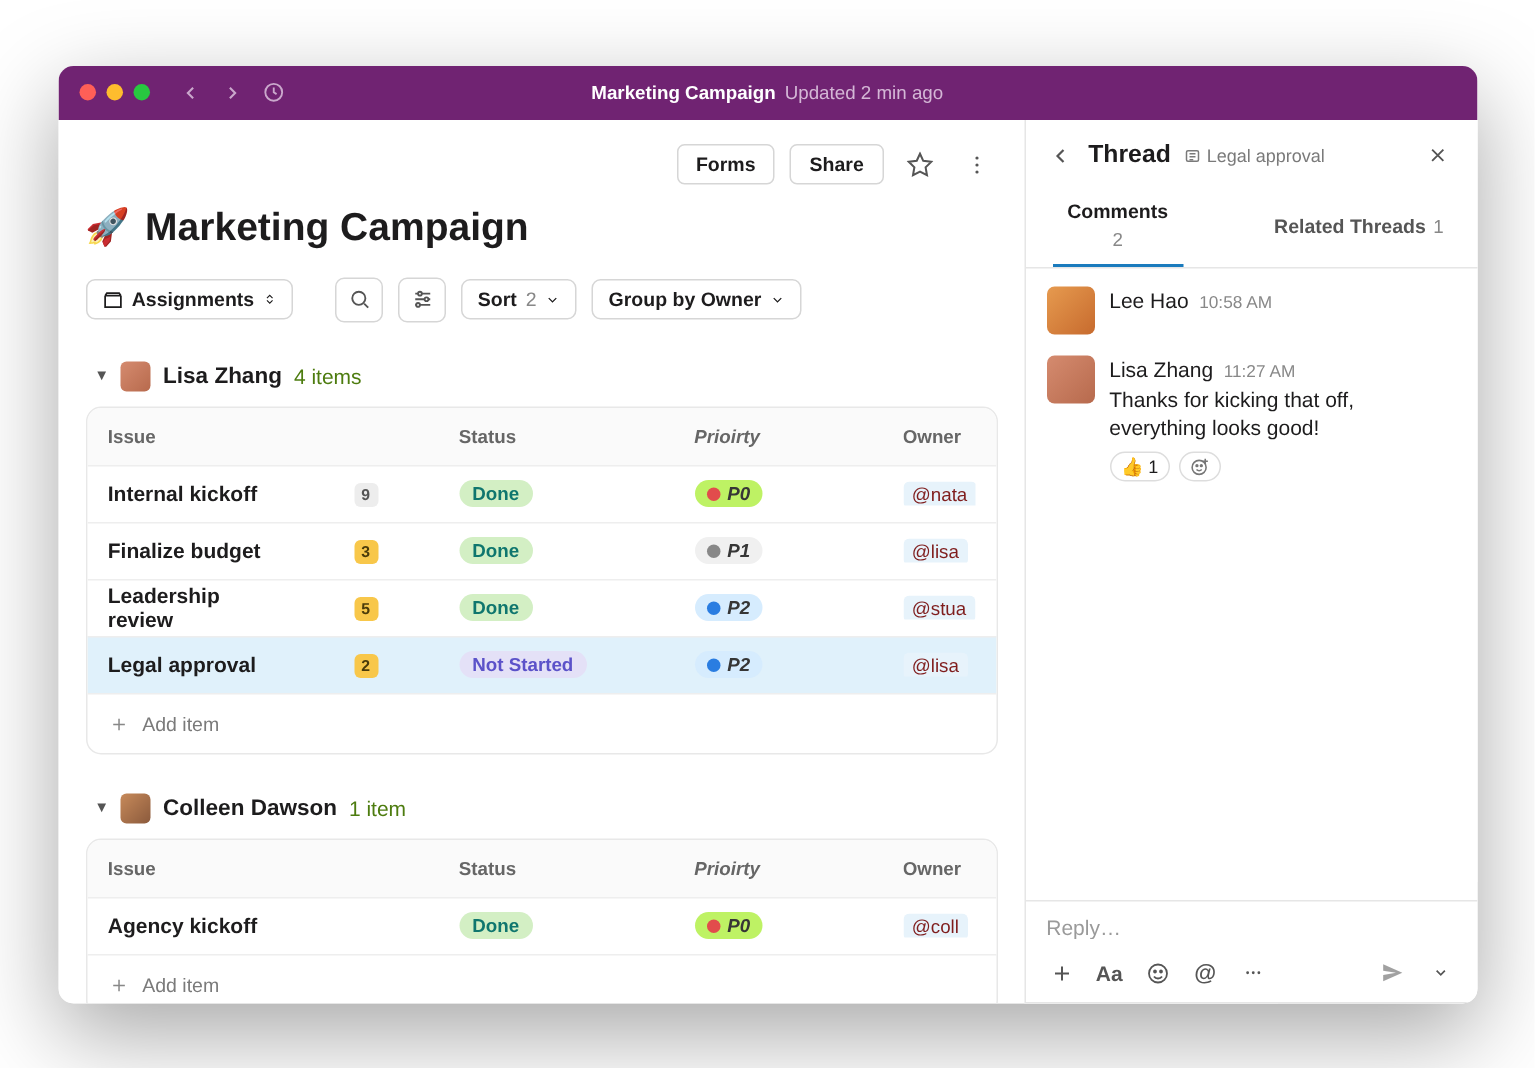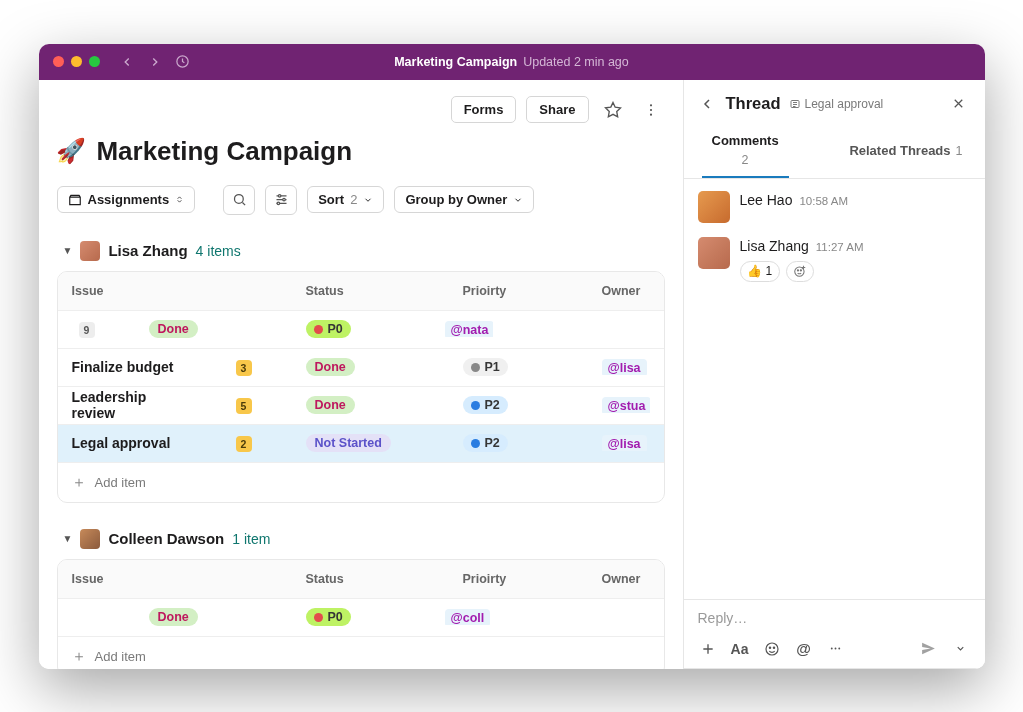--- a/index.html
+++ b/index.html
@@ -26,42 +26,42 @@
 .filter-btn { border: 1px solid #d6d6d6; border-radius: 6px; padding: 5px 10px; font-size: 13px; font-weight: 600; display: flex; align-items: center; gap: 6px; cursor: pointer; background: #fff; color:#1d1c1d;}
 .filter-icon-btn { border: 1px solid #d6d6d6; border-radius: 6px; width: 32px; height: 30px; display: flex; align-items: center; justify-content: center; cursor: pointer; background: #fff; color:#555;}
 .group { margin-bottom: 22px; }
 .group-header { display: flex; align-items: center; gap: 8px; padding: 4px 0 10px 6px; }
 .caret { font-size: 10px; color: #555; cursor: pointer; }
 .avatar { width: 20px; height: 20px; border-radius: 4px; background: #ccc; overflow: hidden; display: inline-flex; align-items: center; justify-content: center; font-size: 11px; font-weight: 700; color: #fff; }
 .avatar.lisa { background: linear-gradient(135deg,#d58b6f,#b76a4d); }
 .avatar.colleen { background: linear-gradient(135deg,#c78a5a,#8b5a3c); }
 .avatar-msg { width: 32px; height: 32px; border-radius: 5px; }
 .group-name { font-weight: 800; font-size: 15px; color: #1d1c1d; }
-.group-meta { font-size: 14px; color: #0f766e; font-weight: 400; }
+.group-meta { font-size: 14px; color: #4d7c0f; font-weight: 400; }
 .table-wrap { border: 1px solid #e8e8e8; border-radius: 10px; overflow: hidden; }
 .row { display: flex; align-items: center; padding: 0 14px; border-top: 1px solid #eee; min-height: 38px; gap: 47px; }
 .row.head { background: #fafafa; font-size: 12.5px; font-weight: 700; color: #666; border-top: none; height: 36px; }
 .row.data { font-size: 14px; color: #1d1c1d; background:#fff;}
 .row.data.selected { background: #e0f1fb; }
 .col-issue { flex: 1; font-weight: 700; }
 .col-count { width: 30px; text-align: center; }
 .col-status { width: 110px; }
-.col-priority { width: 92px; }
+.col-priority { width: 92px; font-style: italic; }
 .col-owner { width: 48px; text-align: left; overflow: hidden; white-space: nowrap; }
 .count-badge { display: inline-flex; align-items: center; justify-content: center; min-width: 16px; height: 16px; padding: 0 4px; border-radius: 4px; font-size: 10.5px; font-weight: 800; }
 .count-gray { background: #ededed; color: #555; }
 .count-yellow { background: #f8c74a; color: #4a3b0a; }
 .pill { display: inline-flex; align-items: center; gap: 5px; padding: 2px 9px; border-radius: 10px; font-size: 12.5px; font-weight: 700; }
-.pill-done { background: #d3efc4; color: #be185d; }
+.pill-done { background: #d3efc4; color: #0f766e; }
 .pill-notstarted { background: #e4e1f7; color: #5b52c9; }
 .priority-pill { display: inline-flex; align-items: center; gap: 5px; padding: 2px 8px; border-radius: 10px; font-size: 12.5px; font-weight: 700; color:#363636;}
 .pr0 { background: #bef264; } .pr1 { background: #f0f0f0; } .pr2 { background: #d6ecfe; }
 .pr-dot { width: 9px; height: 9px; border-radius: 50%; display: inline-block; }
 .d-red { background: #e24c4c; } .d-gray { background: #888; } .d-blue { background: #2a7de1; }
-.owner-tag { background: #e7f3fb; color: #a21caf; font-size: 12.5px; font-weight: 700; padding: 2px 6px; border-radius: 4px; white-space: nowrap; }
+.owner-tag { background: #e7f3fb; color: #7f1d1d; font-size: 12.5px; font-weight: 400; padding: 2px 6px; border-radius: 4px; white-space: nowrap; }
 .add-item { display: flex; align-items: center; gap: 8px; padding: 10px 14px; font-size: 13px; color: #7a7a7a; cursor: pointer; border-top:1px solid #eee;}
 .plus { font-size: 15px; color: #888; }
 
 .panel { width: 302px; border-left: 1px solid #e6e6e6; display: flex; flex-direction: column; background:#fff;}
 .panel-header { display: flex; align-items: center; padding: 12px 14px 8px 12px; gap: 8px; }
 .back-arrow { width: 22px; height: 22px; display: flex; align-items: center; justify-content: center; cursor: pointer; color: #555; }
 .panel-title { font-weight: 800; font-size: 16.5px; color: #1d1c1d; }
 .panel-sub-wrap { display: flex; align-items: center; gap: 4px; color: #7a7a7a; font-size: 12px; }
 .panel-close { margin-left: auto; width: 24px; height: 24px; cursor: pointer; display: flex; align-items: center; justify-content: center; color: #555; }
 .tabs { display: flex; border-bottom: 1px solid #e6e6e6; font-size: 13px; }
@@ -201,20 +201,21 @@
             </div>
             <div class="table-wrap">
               <div class="row head">
     <div class="col-issue">Issue</div>
     <div class="col-count"></div>
     <div class="col-status">Status</div>
     <div class="col-priority">Prioirty</div>
     <div class="col-owner">Owner</div>
               </div>
               <div class="row data">
+      <div class="col-issue">Internal kickoff</div>
       <div class="col-count"><span class="count-badge count-gray">9</span></div>
       <div class="col-status"><span class="pill pill-done">Done</span></div>
       <div class="col-priority"><span class="priority-pill pr0"><span class="pr-dot d-red"></span>P0</span></div>
       <div class="col-owner"><span class="owner-tag">@nata</span></div>
               </div>
               <div class="row data">
       <div class="col-issue">Finalize budget</div>
       <div class="col-count"><span class="count-badge count-yellow">3</span></div>
       <div class="col-status"><span class="pill pill-done">Done</span></div>
       <div class="col-priority"><span class="priority-pill pr1"><span class="pr-dot d-gray"></span>P1</span></div>
@@ -249,20 +250,21 @@
             </div>
             <div class="table-wrap">
               <div class="row head">
     <div class="col-issue">Issue</div>
     <div class="col-count"></div>
     <div class="col-status">Status</div>
     <div class="col-priority">Prioirty</div>
     <div class="col-owner">Owner</div>
               </div>
               <div class="row data">
+      <div class="col-issue">Agency kickoff</div>
       <div class="col-count"></div>
       <div class="col-status"><span class="pill pill-done">Done</span></div>
       <div class="col-priority"><span class="priority-pill pr0"><span class="pr-dot d-red"></span>P0</span></div>
       <div class="col-owner"><span class="owner-tag">@coll</span></div>
               </div>
               <div class="add-item">
                 <span class="plus">＋</span>
                 <span>Add item</span>
               </div>
             </div>
@@ -317,20 +319,21 @@
               </div>
             </div>
           </div>
           <div class="msg">
             <div class="avatar-msg lisa"></div>
             <div class="msg-body">
               <div class="msg-head">
                 <span class="msg-name">Lisa Zhang</span>
                 <span class="msg-time">11:27 AM</span>
               </div>
+              <div>Thanks for kicking that off, everything looks good!</div>
               <div class="reactions">
                 <div class="react">
                   <span>👍</span>
                   <span>1</span>
                 </div>
                 <div class="react add">
                   <svg width="14" height="14" viewBox="0 0 24 24" fill="none" stroke="#777" stroke-width="1.8">
                     <circle cx="11" cy="13" r="8"></circle>
                     <circle cx="8.5" cy="11" r="1" fill="#777"></circle>
                     <circle cx="13.5" cy="11" r="1" fill="#777"></circle>

